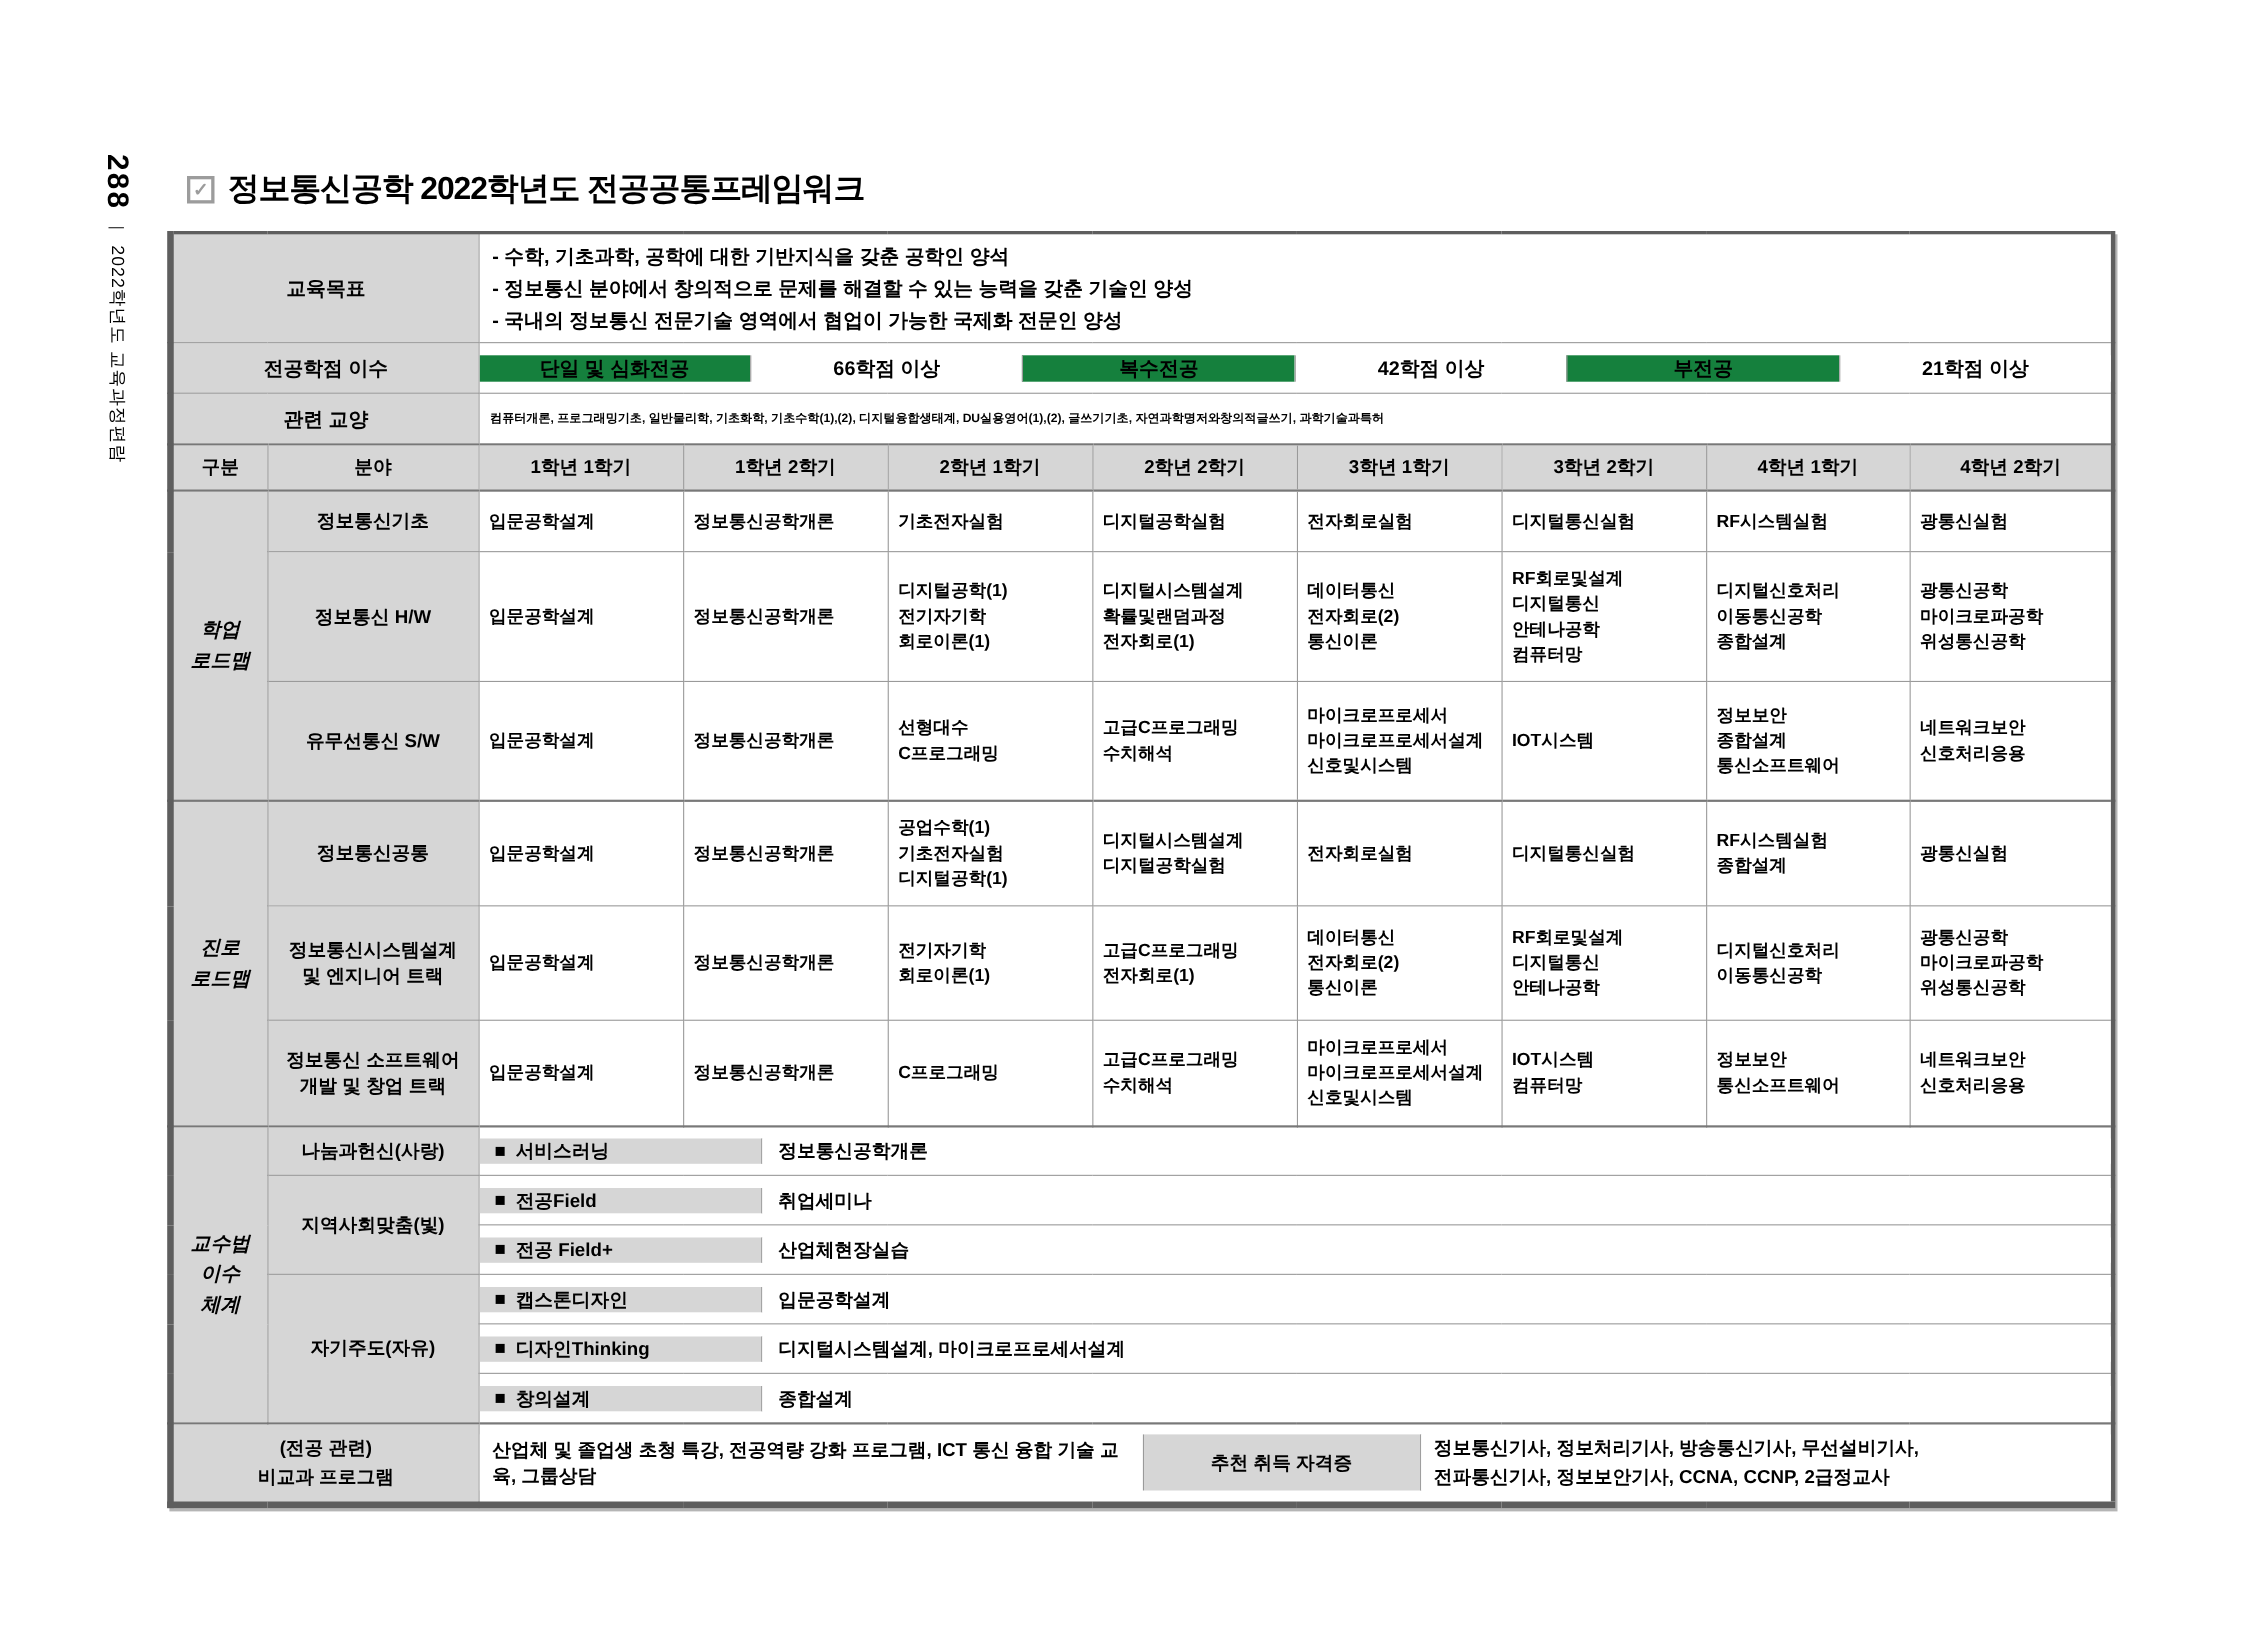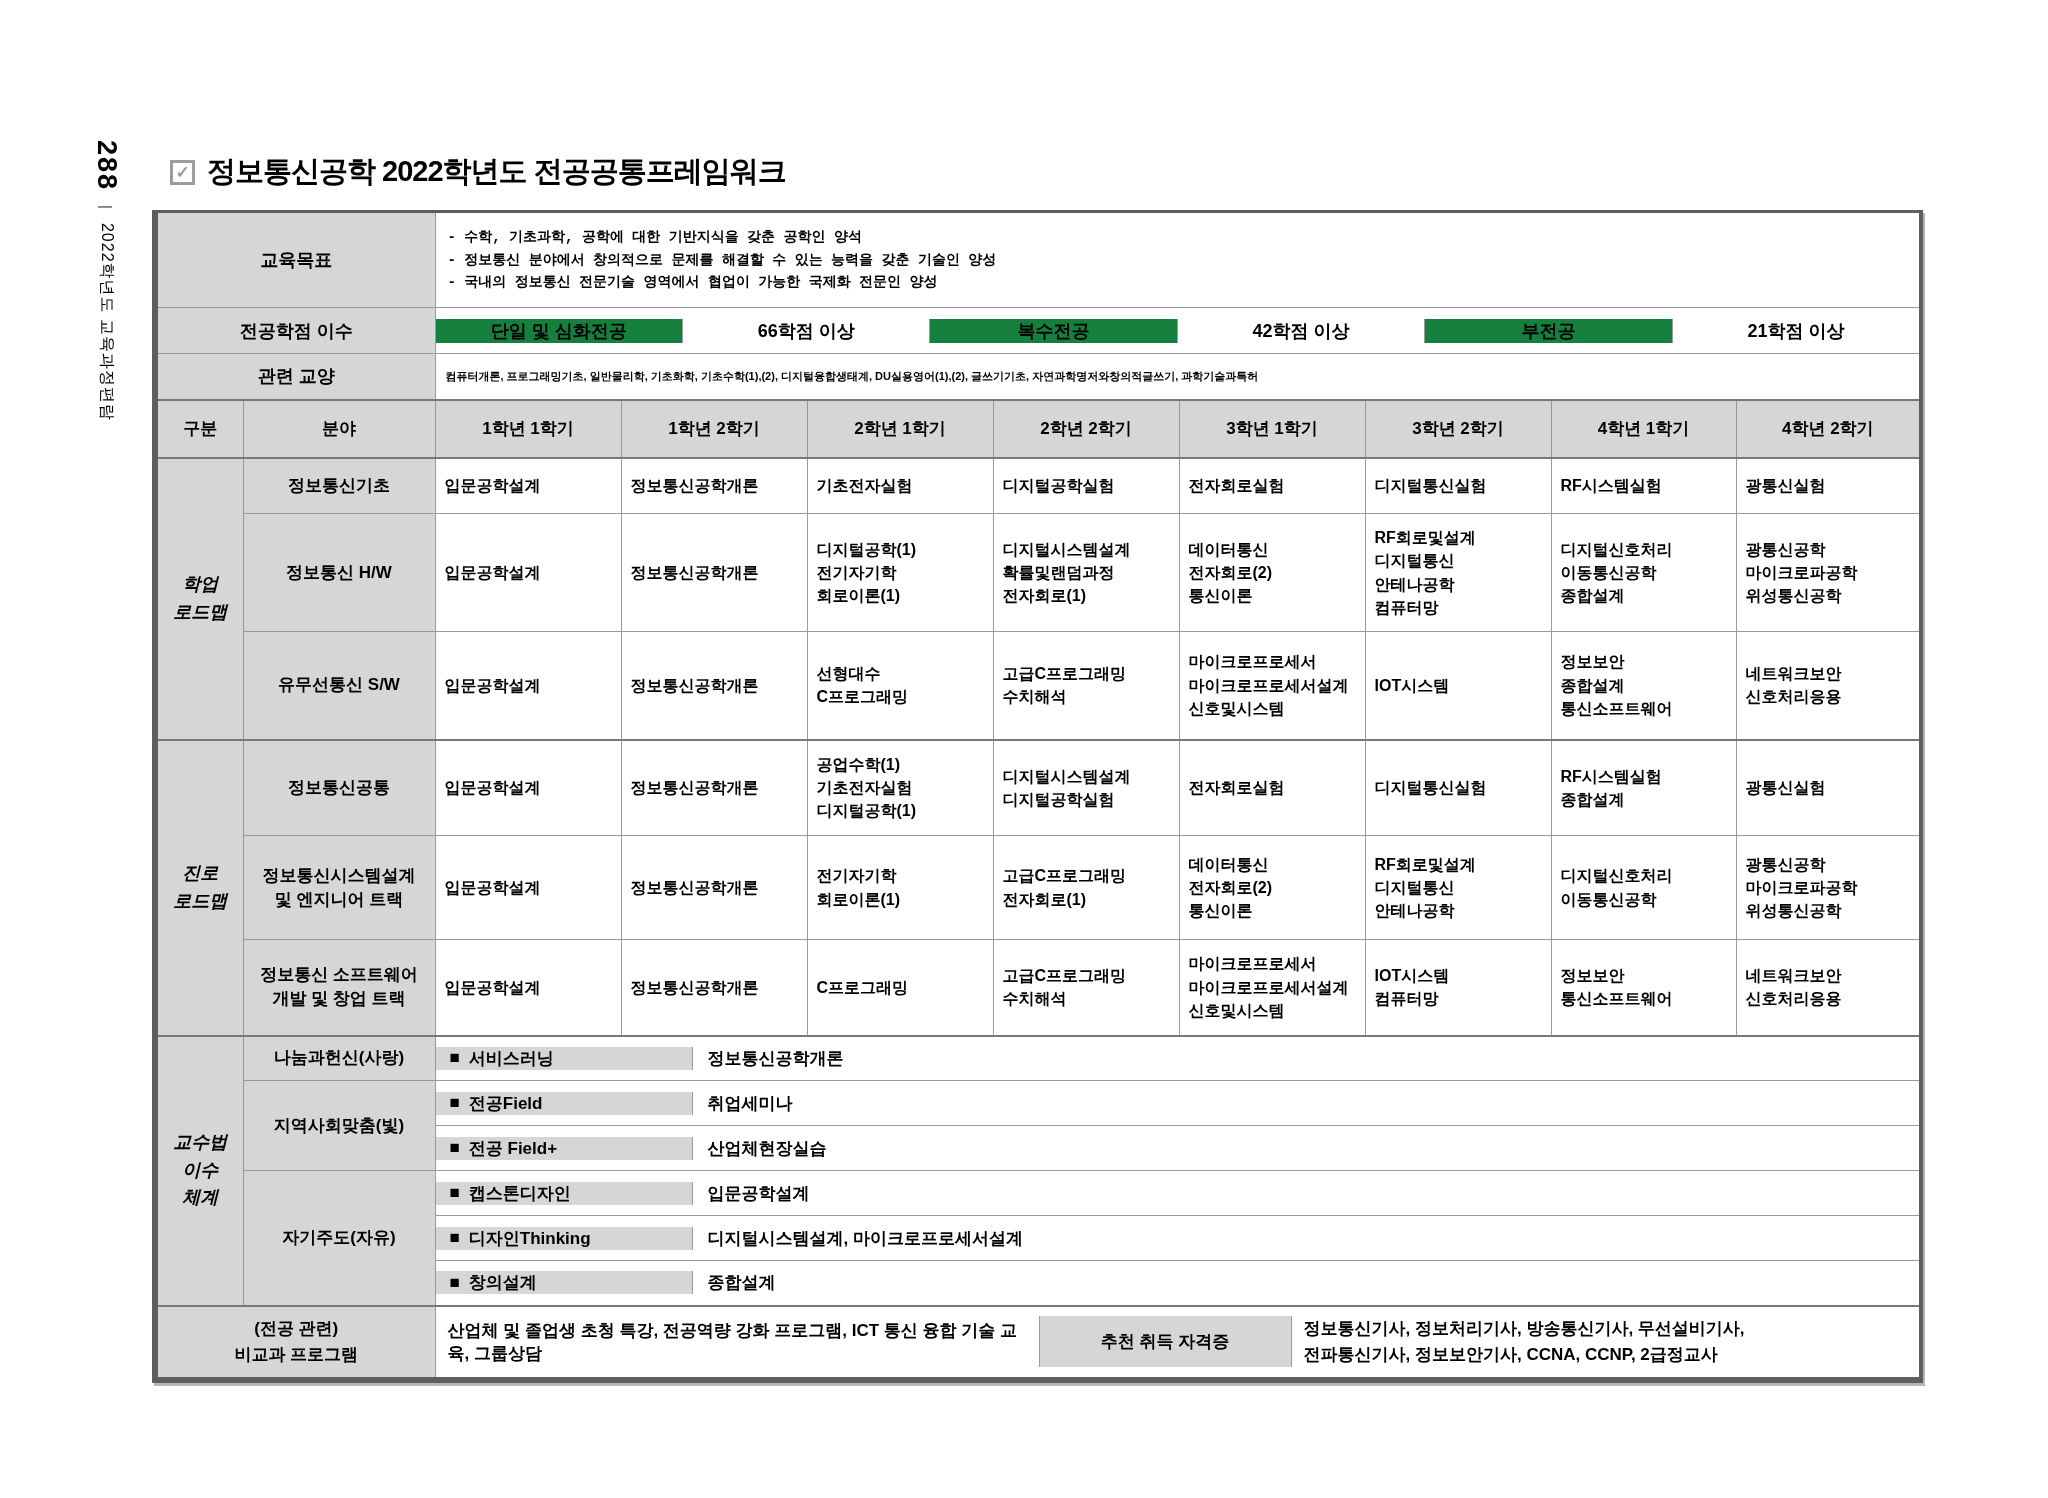--- a/index.html
+++ b/index.html
@@ -30,38 +30,38 @@
     border:3px solid #5e5e5e;border-left-width:6px;border-right-width:4px;border-bottom-width:6px;
     box-shadow:2px 3px 0 #b5b5b5;
   }
   td{border:1px solid #9a9a9a;vertical-align:middle;font-weight:700;overflow:hidden;}
   tr.sep td{border-top:2px solid #787878;}
   .gray{background:#d6d6d6;}
   .label{background:#d6d6d6;text-align:center;font-size:18px;}
   .head{background:#d6d6d6;text-align:center;font-size:17px;}
   .group{background:#d6d6d6;text-align:center;font-size:18px;white-space:pre-line;line-height:1.55;font-style:italic;}
   .cat{background:#d6d6d6;text-align:center;font-size:17px;white-space:pre-line;line-height:1.4;padding:2px;margin-top:36px;}
-  .goalsbox{background:#fff;font-size:14px;padding:6px 12px;white-space:pre-line;line-height:1.6;font-family:Liberation Mono, monospace;}
+  .goalsbox{background:#fff;font-size:18px;padding:6px 12px;white-space:pre-line;line-height:1.6;}
   .liberal{background:#fff;font-size:11px;padding:0 10px;}
   .courses{background:#fff;font-size:16px;line-height:1.45;padding:4px 4px 4px 9px;white-space:pre-line;}
   .multi{white-space:pre-line;}
   .pad0{padding:0;}
   .hflex{display:flex;width:100%;height:100%;align-items:stretch;}
   .hflex > div{display:flex;align-items:center;box-sizing:border-box;}
   .credit-cell{flex:1;justify-content:center;font-size:18px;background:#fff;border-left:1px solid #9a9a9a;}
   .credit-cell:first-child{border-left:none;}
   .credit-cell.gray{background:#15803d;}
   .pitem{width:257px;background:#d6d6d6;padding-left:14px;gap:9px;font-size:17px;border-right:1px solid #9a9a9a;}
   .pcourse{flex:1;padding-left:15px;font-size:17px;background:#fff;}
   .xprog{width:604px;padding-left:12px;font-size:17px;background:#fff;border-right:1px solid #9a9a9a;}
   .xlabel{width:252px;justify-content:center;background:#d6d6d6;font-size:17px;border-right:1px solid #9a9a9a;}
   .xcerts{flex:1;padding-left:12px;font-size:17px;background:#fff;white-space:pre-line;line-height:1.5;}
   
   tr.h-goals{height:96px;} tr.h-credits{height:46px;} tr.h-liberal{height:46px;}
-  tr.h-head{height:58px;} tr.h-basic{height:56px;} tr.h-hw{height:118px;} tr.h-sw{height:108px;}
+  tr.h-head{height:42px;} tr.h-basic{height:56px;} tr.h-hw{height:118px;} tr.h-sw{height:108px;}
   tr.h-common{height:96px;} tr.h-t1{height:104px;} tr.h-t2{height:96px;}
   tr.h-ped{height:45px;} tr.h-extra{height:74px;}
   .fullh{height:100%;}
 </style>
 </head>
 <body>
 
 <div class="sidebar">
   <span class="num">288</span>
   <span class="sep">|</span>

